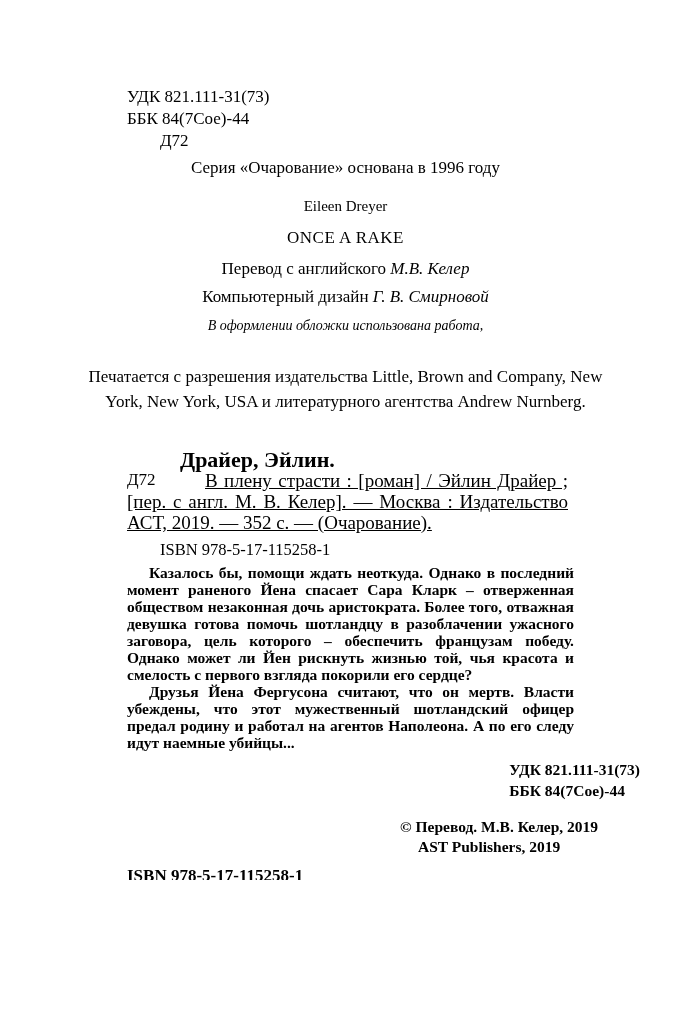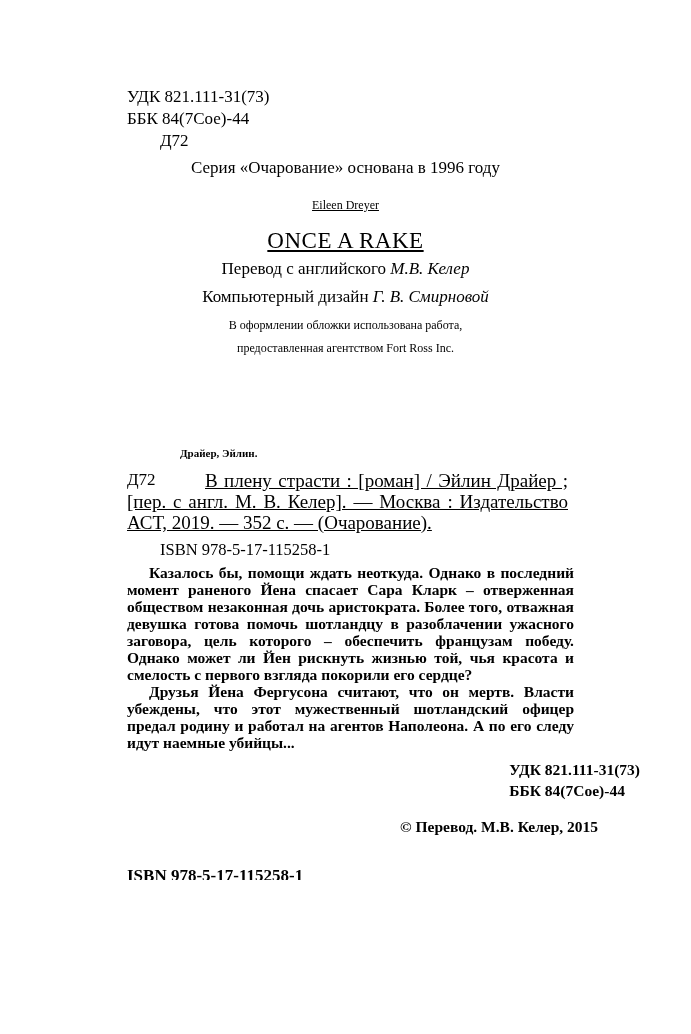--- a/index.html
+++ b/index.html
@@ -24,44 +24,45 @@
   }
   .top-codes {
     position: absolute;
     left: 127px;
     top: 86px;
     font-size: 17px;
     line-height: 22px;
   }
   .top-codes .indent-code { margin-left: 33px; }
   .series       { top: 158px; font-size: 17px; }
-  .author-en    { top: 198px; font-size: 12px; text-decoration: underline; }
-  .title-en     { top: 228px; font-size: 23px; letter-spacing: 0.5px; text-decoration: underline; }
+  .author-en    { top: 198px; font-size: 15px; }
+  .title-en     { top: 228px; font-size: 17px; letter-spacing: 0.5px; }
   .translation  { top: 259px; font-size: 17px; }
   .design       { top: 287px; font-size: 17px; }
   .italic { font-style: italic; }
   .cover-note {
     top: 314px;
-    font-size: 12px;
+    font-size: 14px;
     line-height: 23px;
+    font-style: italic;
   }
   .permission {
     position: absolute;
     left: 85px;
     top: 364px;
     width: 521px;
     text-align: center;
     font-size: 17px;
     line-height: 25px;
   }
   .card-author {
     position: absolute;
     left: 180px;
     top: 447px;
-    font-size: 11px;
+    font-size: 22px;
     font-weight: bold;
     text-align: right;
   }
   .card {
     position: absolute;
     left: 127px;
     top: 470px;
     width: 441px;
   }
   .card .code {
@@ -140,23 +141,23 @@
   <div class="centered author-en">Eileen Dreyer</div>
 
   <div class="centered title-en">ONCE A RAKE</div>
 
   <div class="centered design"><span>Компьютерный дизайн </span><span class="italic">Г. В. Смирновой</span></div>
 
   <div class="centered translation"><span>Перевод с английского </span><span class="italic">М.В. Келер</span></div>
 
   <div class="centered cover-note">
     <div>В оформлении обложки использована работа,</div>
-    <div>предоставленная агентством Fort Ross Inc.</div>
   </div>
 
+  <div class="permission">Печатается с разрешения издательства Little, Brown and Company, New York, New York, USA и литературного агентства Andrew Nurnberg.</div>
 
   <div class="card-author">Драйер,  Эйлин.</div>
 
   <div class="card">
     <span class="code">Д72</span>
     <p class="descr">В плену страсти : [роман] / Эйлин Драйер ; [пер. с англ. М. В. Келер]. — Москва : Издательство АСТ, 2019. — 352 с. — (Очарование).</p>
   </div>
 
   <div class="card-isbn">ISBN 978-5-17-115258-1</div>
 
@@ -164,18 +165,19 @@
     <p>Казалось бы, помощи ждать неоткуда. Однако в последний момент раненого Йена спасает Сара Кларк – отверженная обществом незаконная дочь аристократа. Более того, отважная девушка готова помочь шотландцу в разоблачении ужасного заговора, цель которого – обеспечить французам победу. Однако может ли Йен рискнуть жизнью той, чья красота и смелость с первого взгляда покорили его сердце?</p>
     <p>Друзья Йена Фергусона считают, что он мертв. Власти убеждены, что этот мужественный шотландский офицер предал родину и работал на агентов Наполеона. А по его следу идут наемные убийцы...</p>
   </div>
 
   <div class="bottom-codes">
     <div>УДК 821.111-31(73)</div>
     <div>ББК 84(7Сое)-44</div>
   </div>
 
   <div class="copyright">
-    <div>© Перевод. М.В. Келер, 2015</div>
+    <div>© Перевод. М.В. Келер, 2019</div>
+    <div class="indent">AST Publishers, 2019</div>
   </div>
 
   <div class="isbn-bottom">ISBN 978-5-17-115258-1</div>
 
 </div>
 
 </body></html>

